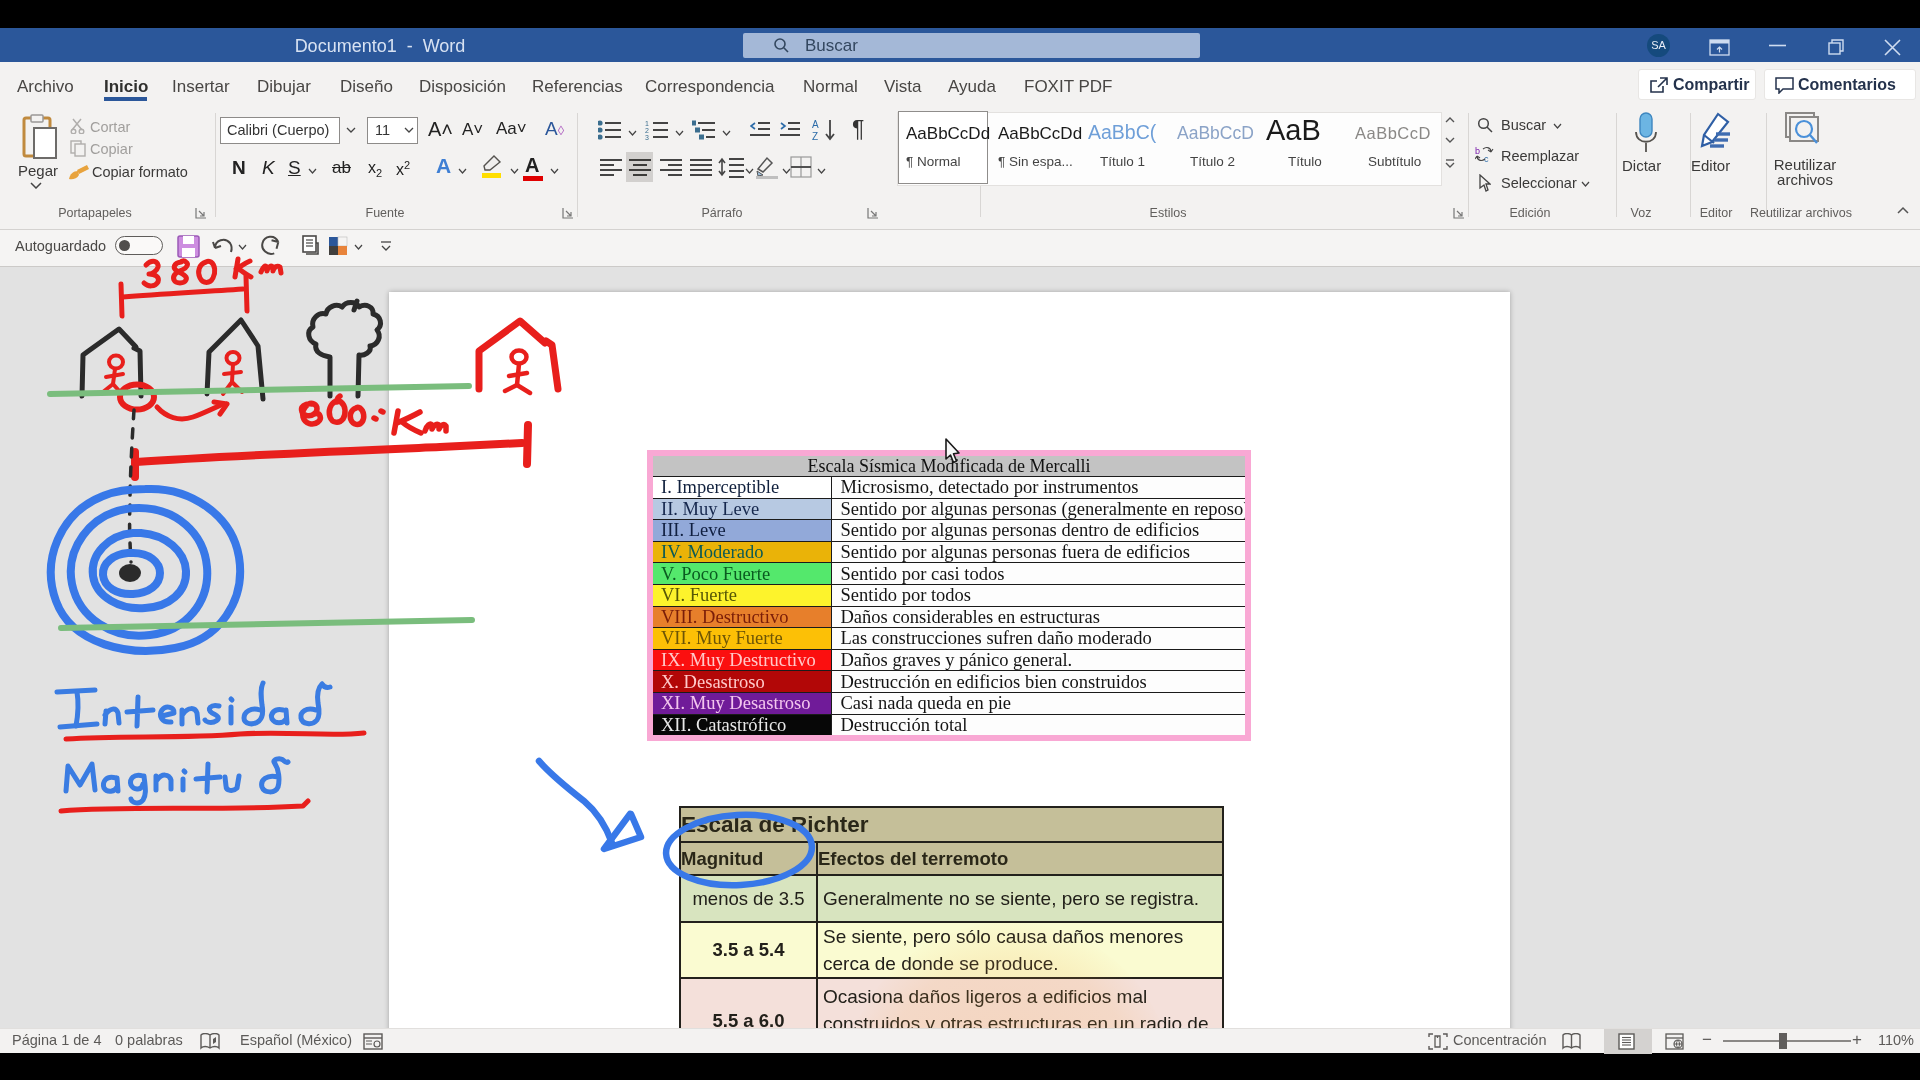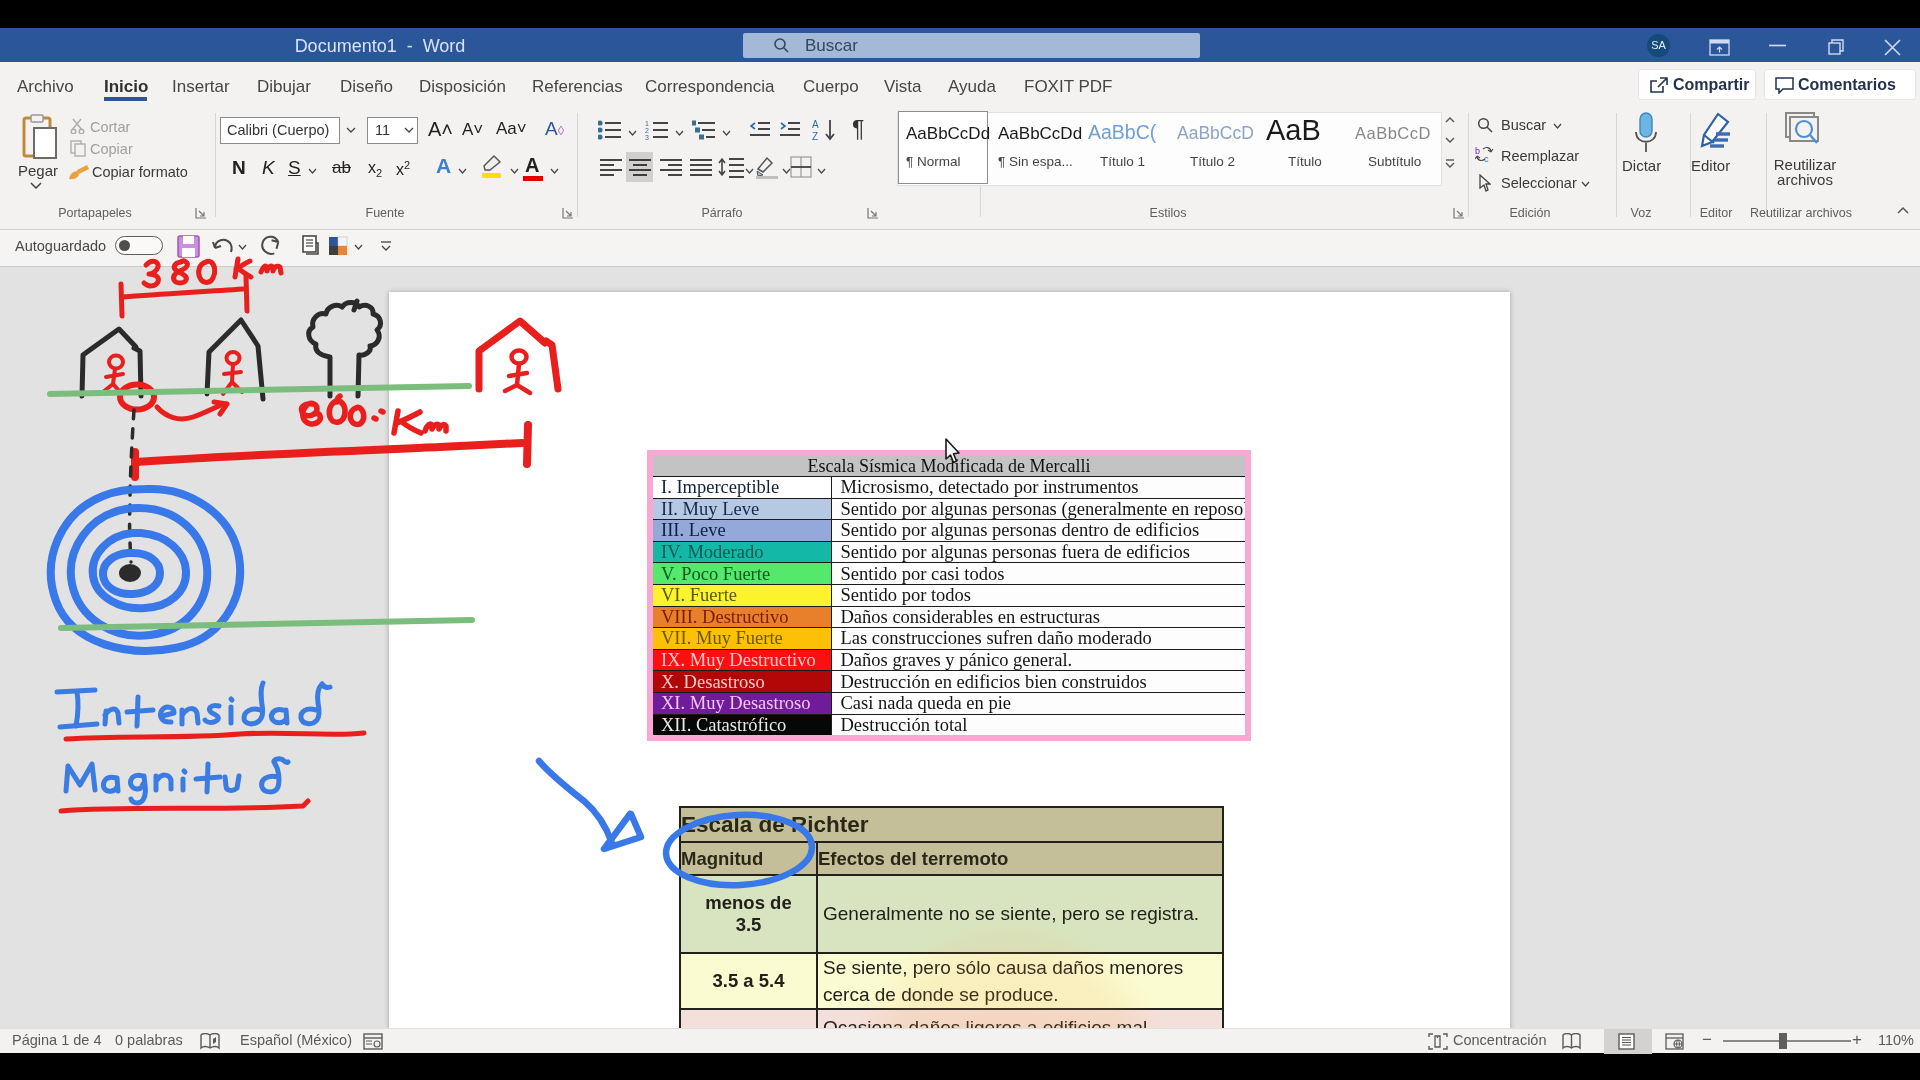--- a/index.html
+++ b/index.html
@@ -95,21 +95,21 @@
 
   <div id="tabrow">
     <span class="tab" style="left:17px">Archivo</span>
     <span class="tab" id="tab-inicio" style="left:104px">Inicio</span>
     <span class="tab" style="left:172px">Insertar</span>
     <span class="tab" style="left:257px">Dibujar</span>
     <span class="tab" style="left:340px">Diseño</span>
     <span class="tab" style="left:419px">Disposición</span>
     <span class="tab" style="left:532px">Referencias</span>
     <span class="tab" style="left:645px">Correspondencia</span>
-    <span class="tab" style="left:803px">Cuerpo</span>
+    <span class="tab" style="left:803px">Normal</span>
     <span class="tab" style="left:884px">Vista</span>
     <span class="tab" style="left:948px">Ayuda</span>
     <span class="tab" style="left:1024px">FOXIT PDF</span>
     <div id="inicio-underline"></div>
     <div class="topbtn" style="left:1638px;width:118px;">
       <svg style="position:absolute;left:10px;top:6px" width="20" height="19" viewBox="0 0 20 19">
           <path d="M14 10 L14 16 L2 16 L2 5 L8 5" fill="none" stroke="#24324c" stroke-width="1.6"></path>
           <path d="M11 2 L18 2 L18 9 M18 2 L9 11" fill="none" stroke="#24324c" stroke-width="1.6"></path>
         </svg>
       <span style="margin-left:34px">Compartir</span>
@@ -486,21 +486,21 @@
             </tr>
         <tr>
               <td style="background:#b7c9e2;color:#16284e">II. Muy Leve</td>
               <td class="r">Sentido por algunas personas (generalmente en reposo)</td>
             </tr>
         <tr>
               <td style="background:#92a9d9;color:#101f40">III. Leve</td>
               <td class="r">Sentido por algunas personas dentro de edificios</td>
             </tr>
         <tr>
-              <td style="background:#14b8a6;color:#0b5a55">IV. Moderado</td>
+              <td style="background:#eab308;color:#0b5a55">IV. Moderado</td>
               <td class="r">Sentido por algunas personas fuera de edificios</td>
             </tr>
         <tr>
               <td style="background:#54e86c;color:#0a5c20">V. Poco Fuerte</td>
               <td class="r">Sentido por casi todos</td>
             </tr>
         <tr>
               <td style="background:#fdf32c;color:#565806">VI. Fuerte</td>
               <td class="r">Sentido por todos</td>
             </tr>
@@ -537,21 +537,21 @@
           </colgroup>
         <tbody>
             <tr>
               <td class="hd" colspan="2" style="height:35px;font-size:22.5px">Escala de Richter</td>
             </tr>
         <tr>
               <td class="hd" style="height:33px;font-size:18.5px">Magnitud</td>
               <td class="hd" style="font-size:18.5px">Efectos del terremoto</td>
             </tr>
         <tr style="background:#d8e4bf">
-              <td style="height:47px;font-weight:bold;text-align:center;padding:16px;font-size:18.5px">menos de 3.5</td>
+              <td style="height:47px;font-weight:normal;text-align:center;padding:0;font-size:18.5px">menos de 3.5</td>
               <td style="white-space:nowrap">Generalmente no se siente, pero se registra.</td>
             </tr>
         <tr style="background:#fafbd1">
               <td style="height:52px;font-weight:bold;text-align:center;padding:0;font-size:18.5px">3.5 a 5.4</td>
               <td style="line-height:27px;white-space:nowrap">Se siente, pero sólo causa daños menores<br>cerca de donde se produce.</td>
             </tr>
         <tr style="background:#f4e0da">
               <td style="height:85px;font-weight:bold;text-align:center;padding:0;vertical-align:top;font-size:18.5px">
                 <div style="margin-top:31px">5.5 a 6.0</div>
               </td>

